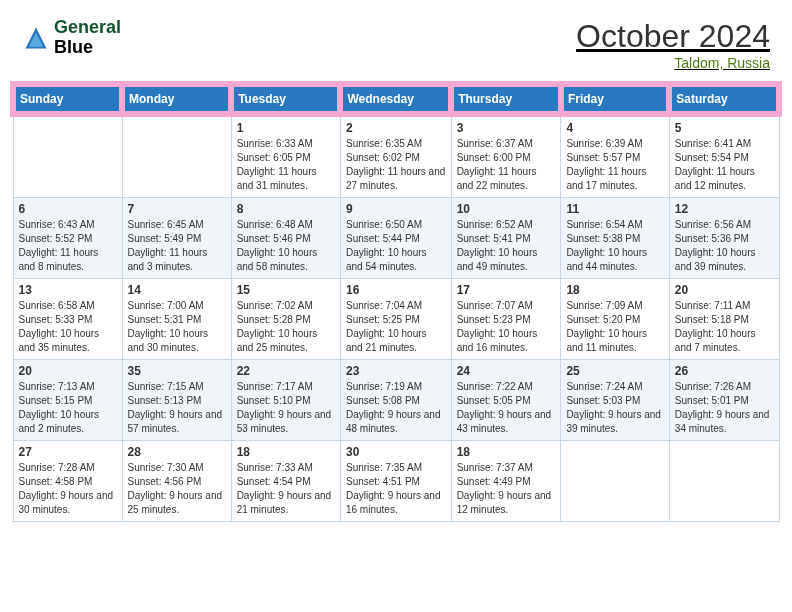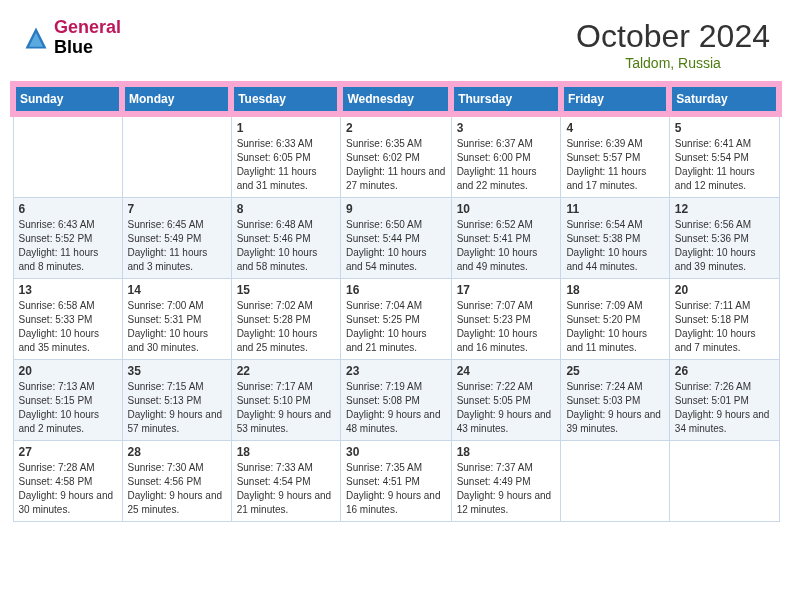--- a/index.html
+++ b/index.html
@@ -19,28 +19,29 @@
     .logo {
       display: flex;
       align-items: center;
       gap: 4px;
     }
     .logo-text {
       font-size: 18px;
       font-weight: bold;
       line-height: 1.1;
     }
-    .logo-general { color: #be185d; }
+    .logo-general { color: #14532d; }
     .logo-blue { color: #000000; }
     .logo-icon {
       width: 28px;
       height: 28px;
     }
     .title-block {
-      text-align: center;
+      text-align: right;
+      text-decoration: underline;
     }
     .month-title {
       font-size: 32px;
       font-weight: normal;
       color: #333;
     }
     .location {
       font-size: 14px;
       color: #4d7c0f;
     }

